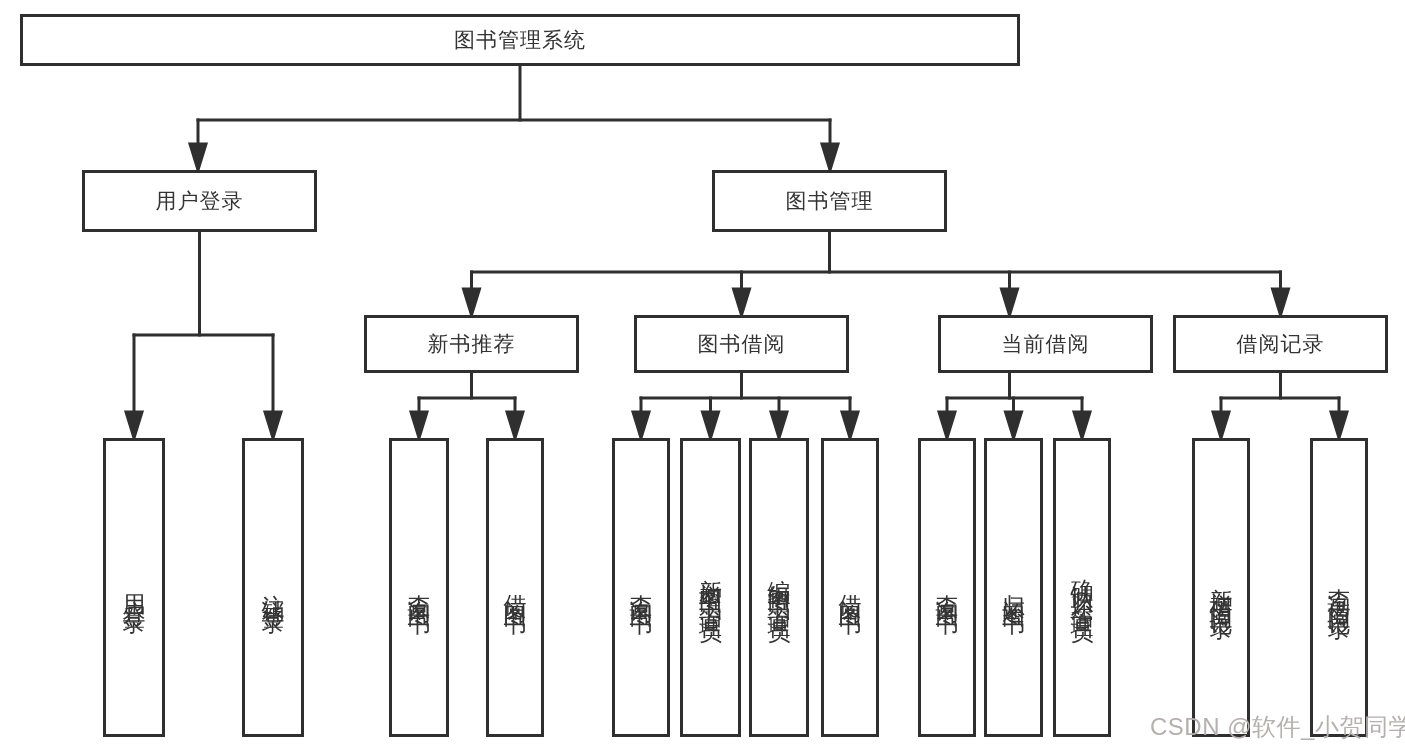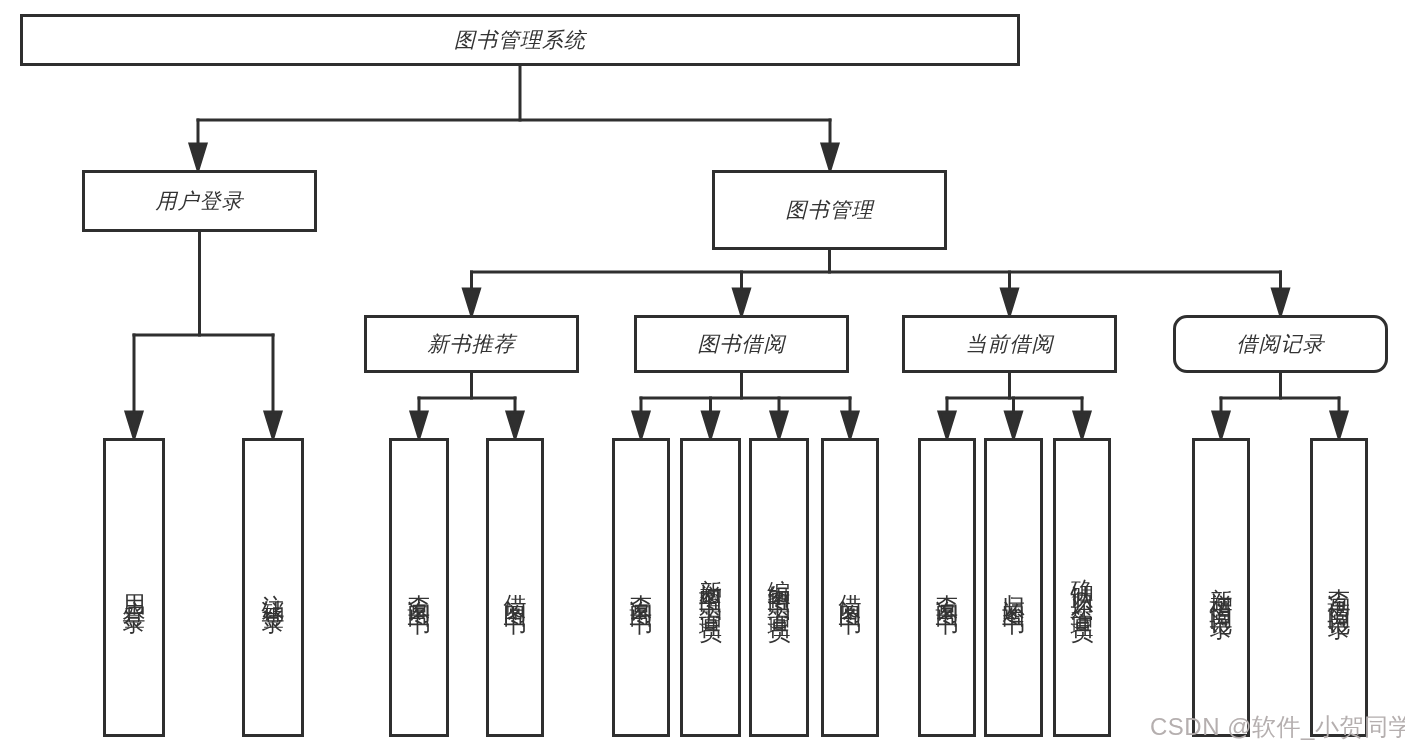--- a/index.html
+++ b/index.html
@@ -19,21 +19,20 @@
     pointer-events: none;
   }
   .hbox {
     position: absolute;
     border: 3px solid #2f2f2f;
     background: #ffffff;
     display: flex;
     align-items: center;
     justify-content: center;
     z-index: 2;
-    font-style: italic;
   }
   .hbox .lbl {
     font-size: 21px;
     color: #333333;
     letter-spacing: 1px;
     white-space: nowrap;
   }
   .vbox {
     position: absolute;
     top: 438px;
@@ -134,34 +133,34 @@
     </g>
   </svg>
 
   <div class="hbox" style="left:20px; top:14px; width:1000px; height:52px;">
     <span class="lbl">图书管理系统</span>
   </div>
 
   <div class="hbox" style="left:82px; top:170px; width:235px; height:62px;">
     <span class="lbl">用户登录</span>
   </div>
-  <div class="hbox" style="left:712px; top:170px; width:235px; height:80px;">
+  <div class="hbox" style="left:712px; top:170px; width:235px; height:62px;">
     <span class="lbl">图书管理</span>
   </div>
 
   <div class="hbox" style="left:634px; top:315px; width:215px; height:58px;">
     <span class="lbl">图书借阅</span>
   </div>
   <div class="hbox" style="left:364px; top:315px; width:215px; height:58px;">
     <span class="lbl">新书推荐</span>
   </div>
-  <div class="hbox" style="left:902px; top:315px; width:215px; height:58px;">
+  <div class="hbox" style="left:938px; top:315px; width:215px; height:58px;">
     <span class="lbl">当前借阅</span>
   </div>
-  <div class="hbox" style="left:1173px; top:315px; width:215px; height:58px;border-radius:14px;">
+  <div class="hbox" style="left:1173px; top:315px; width:215px; height:58px;">
     <span class="lbl">借阅记录</span>
   </div>
 
   <div class="vbox" style="left:103px; width:62px;">
     <span class="vlbl">用户登录</span>
   </div>
   <div class="vbox" style="left:242px; width:62px;">
     <span class="vlbl">注销登录</span>
   </div>
 

